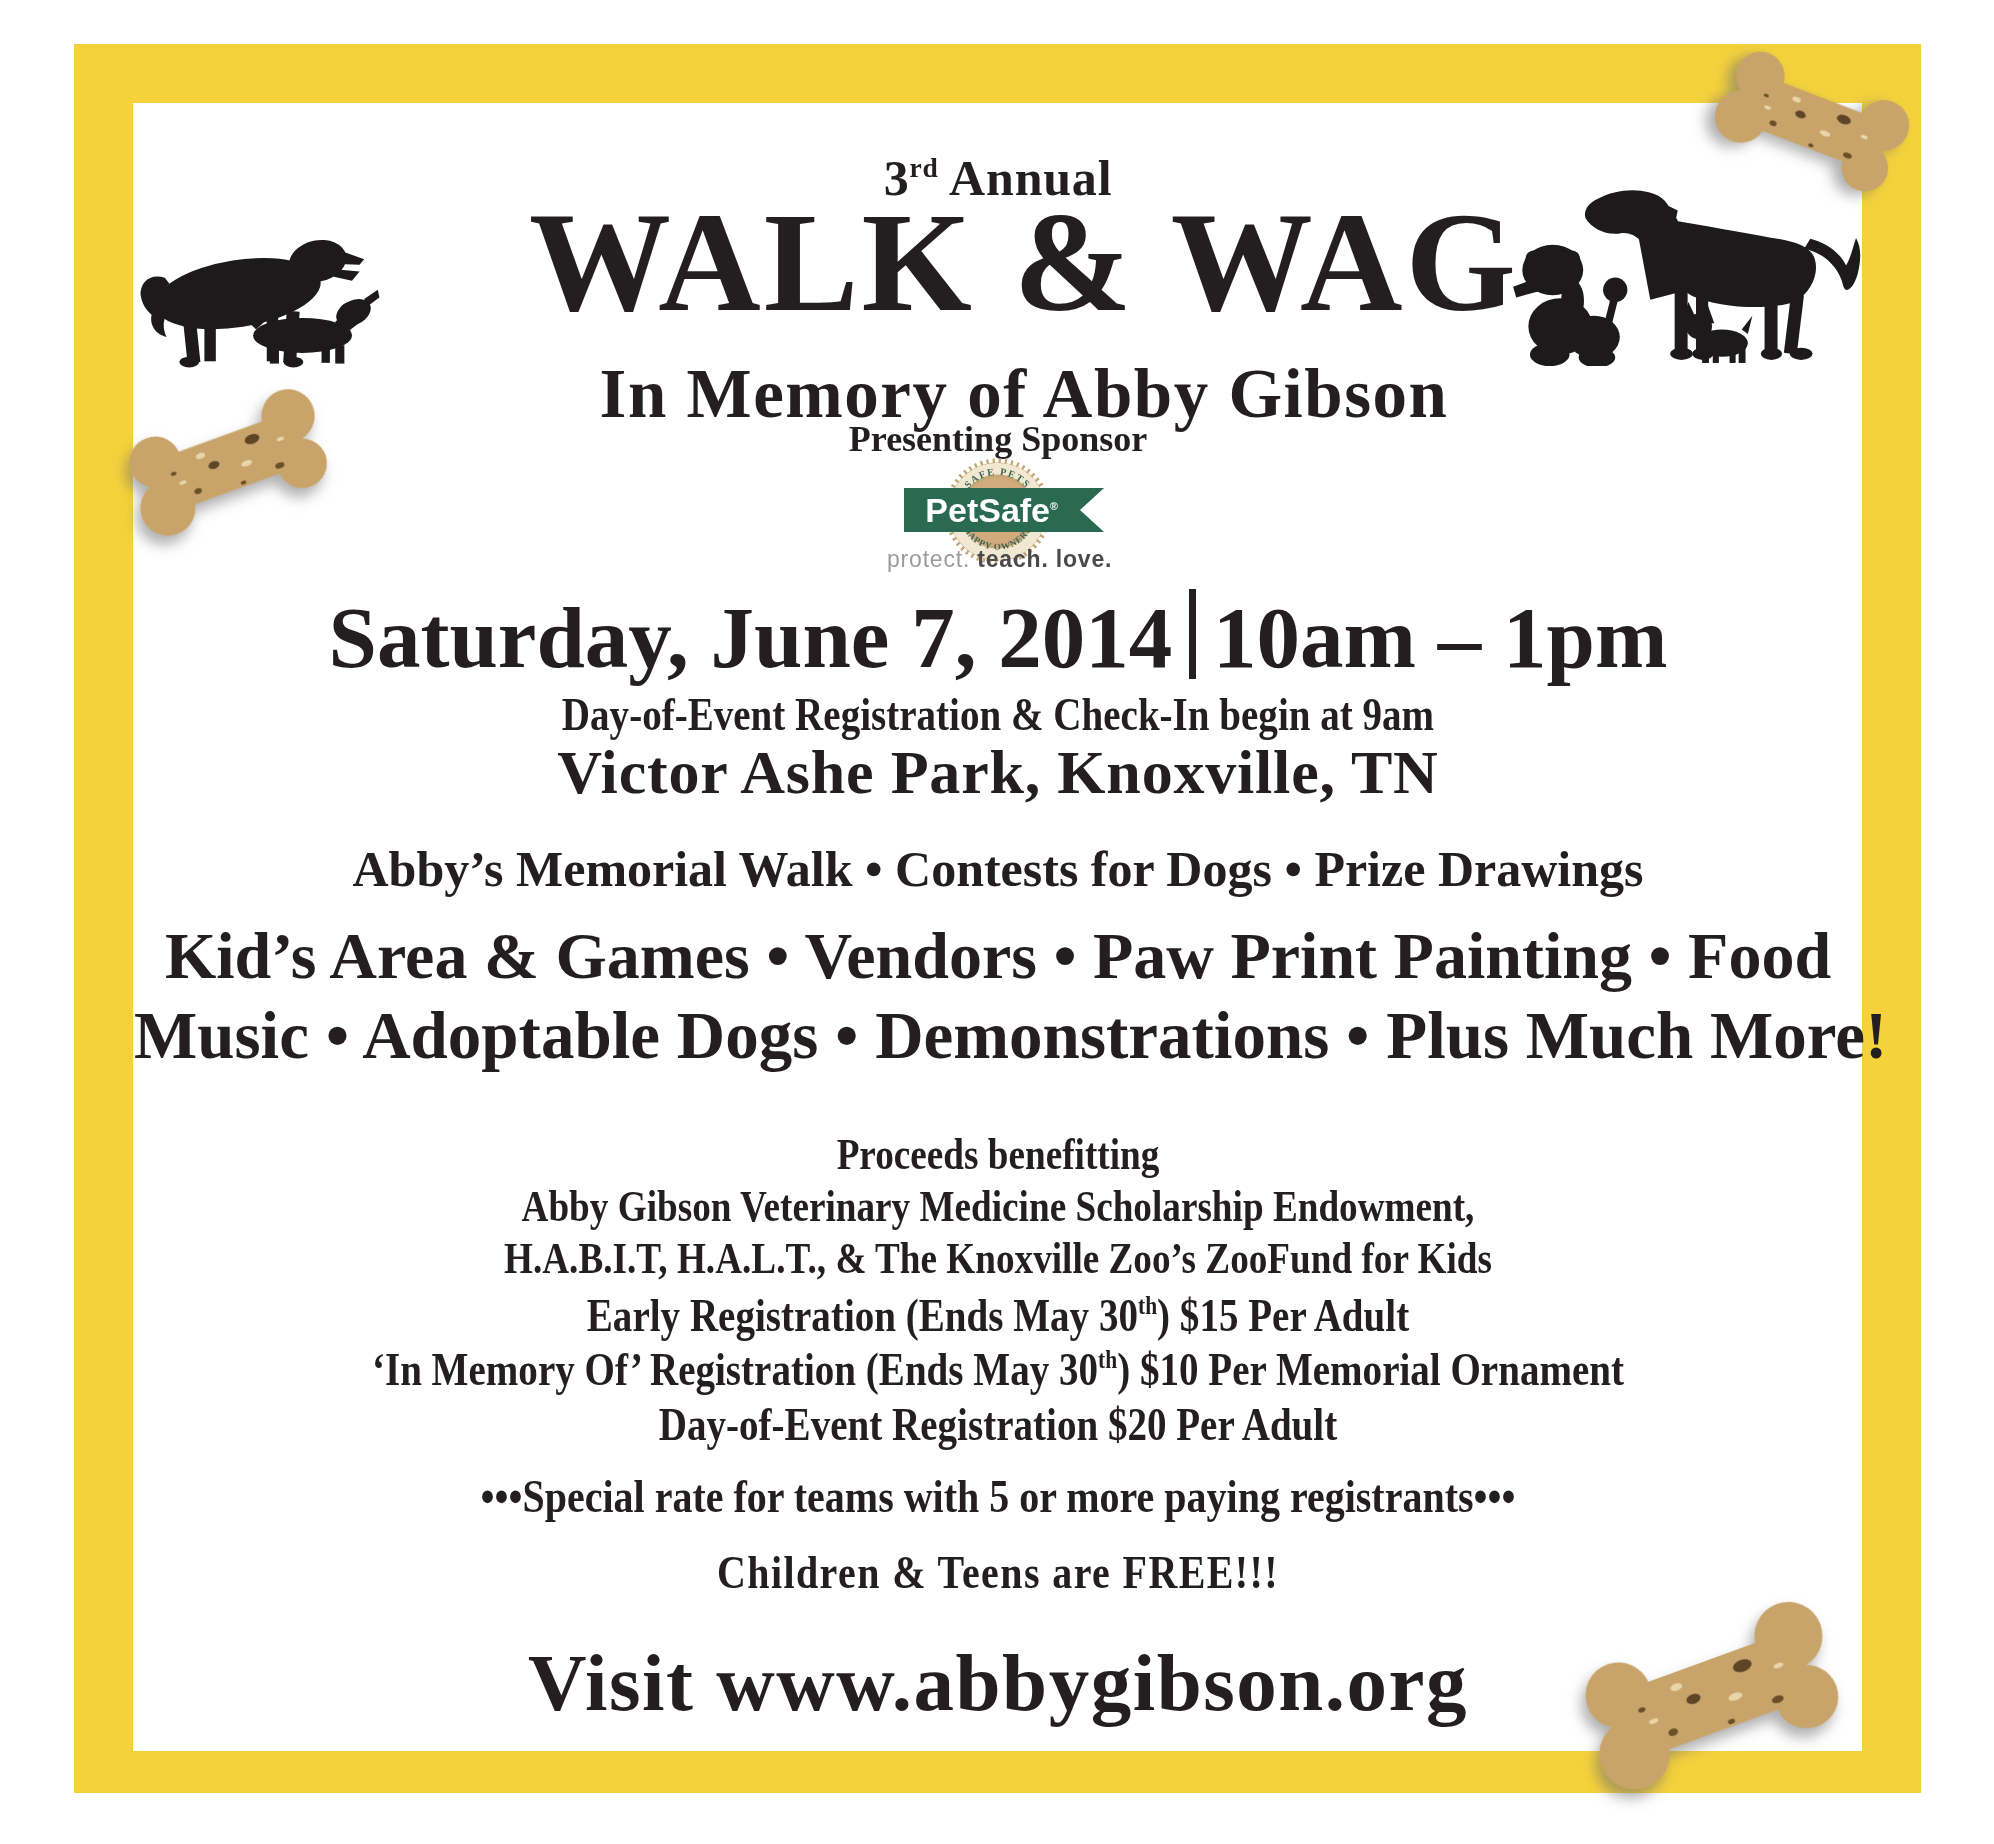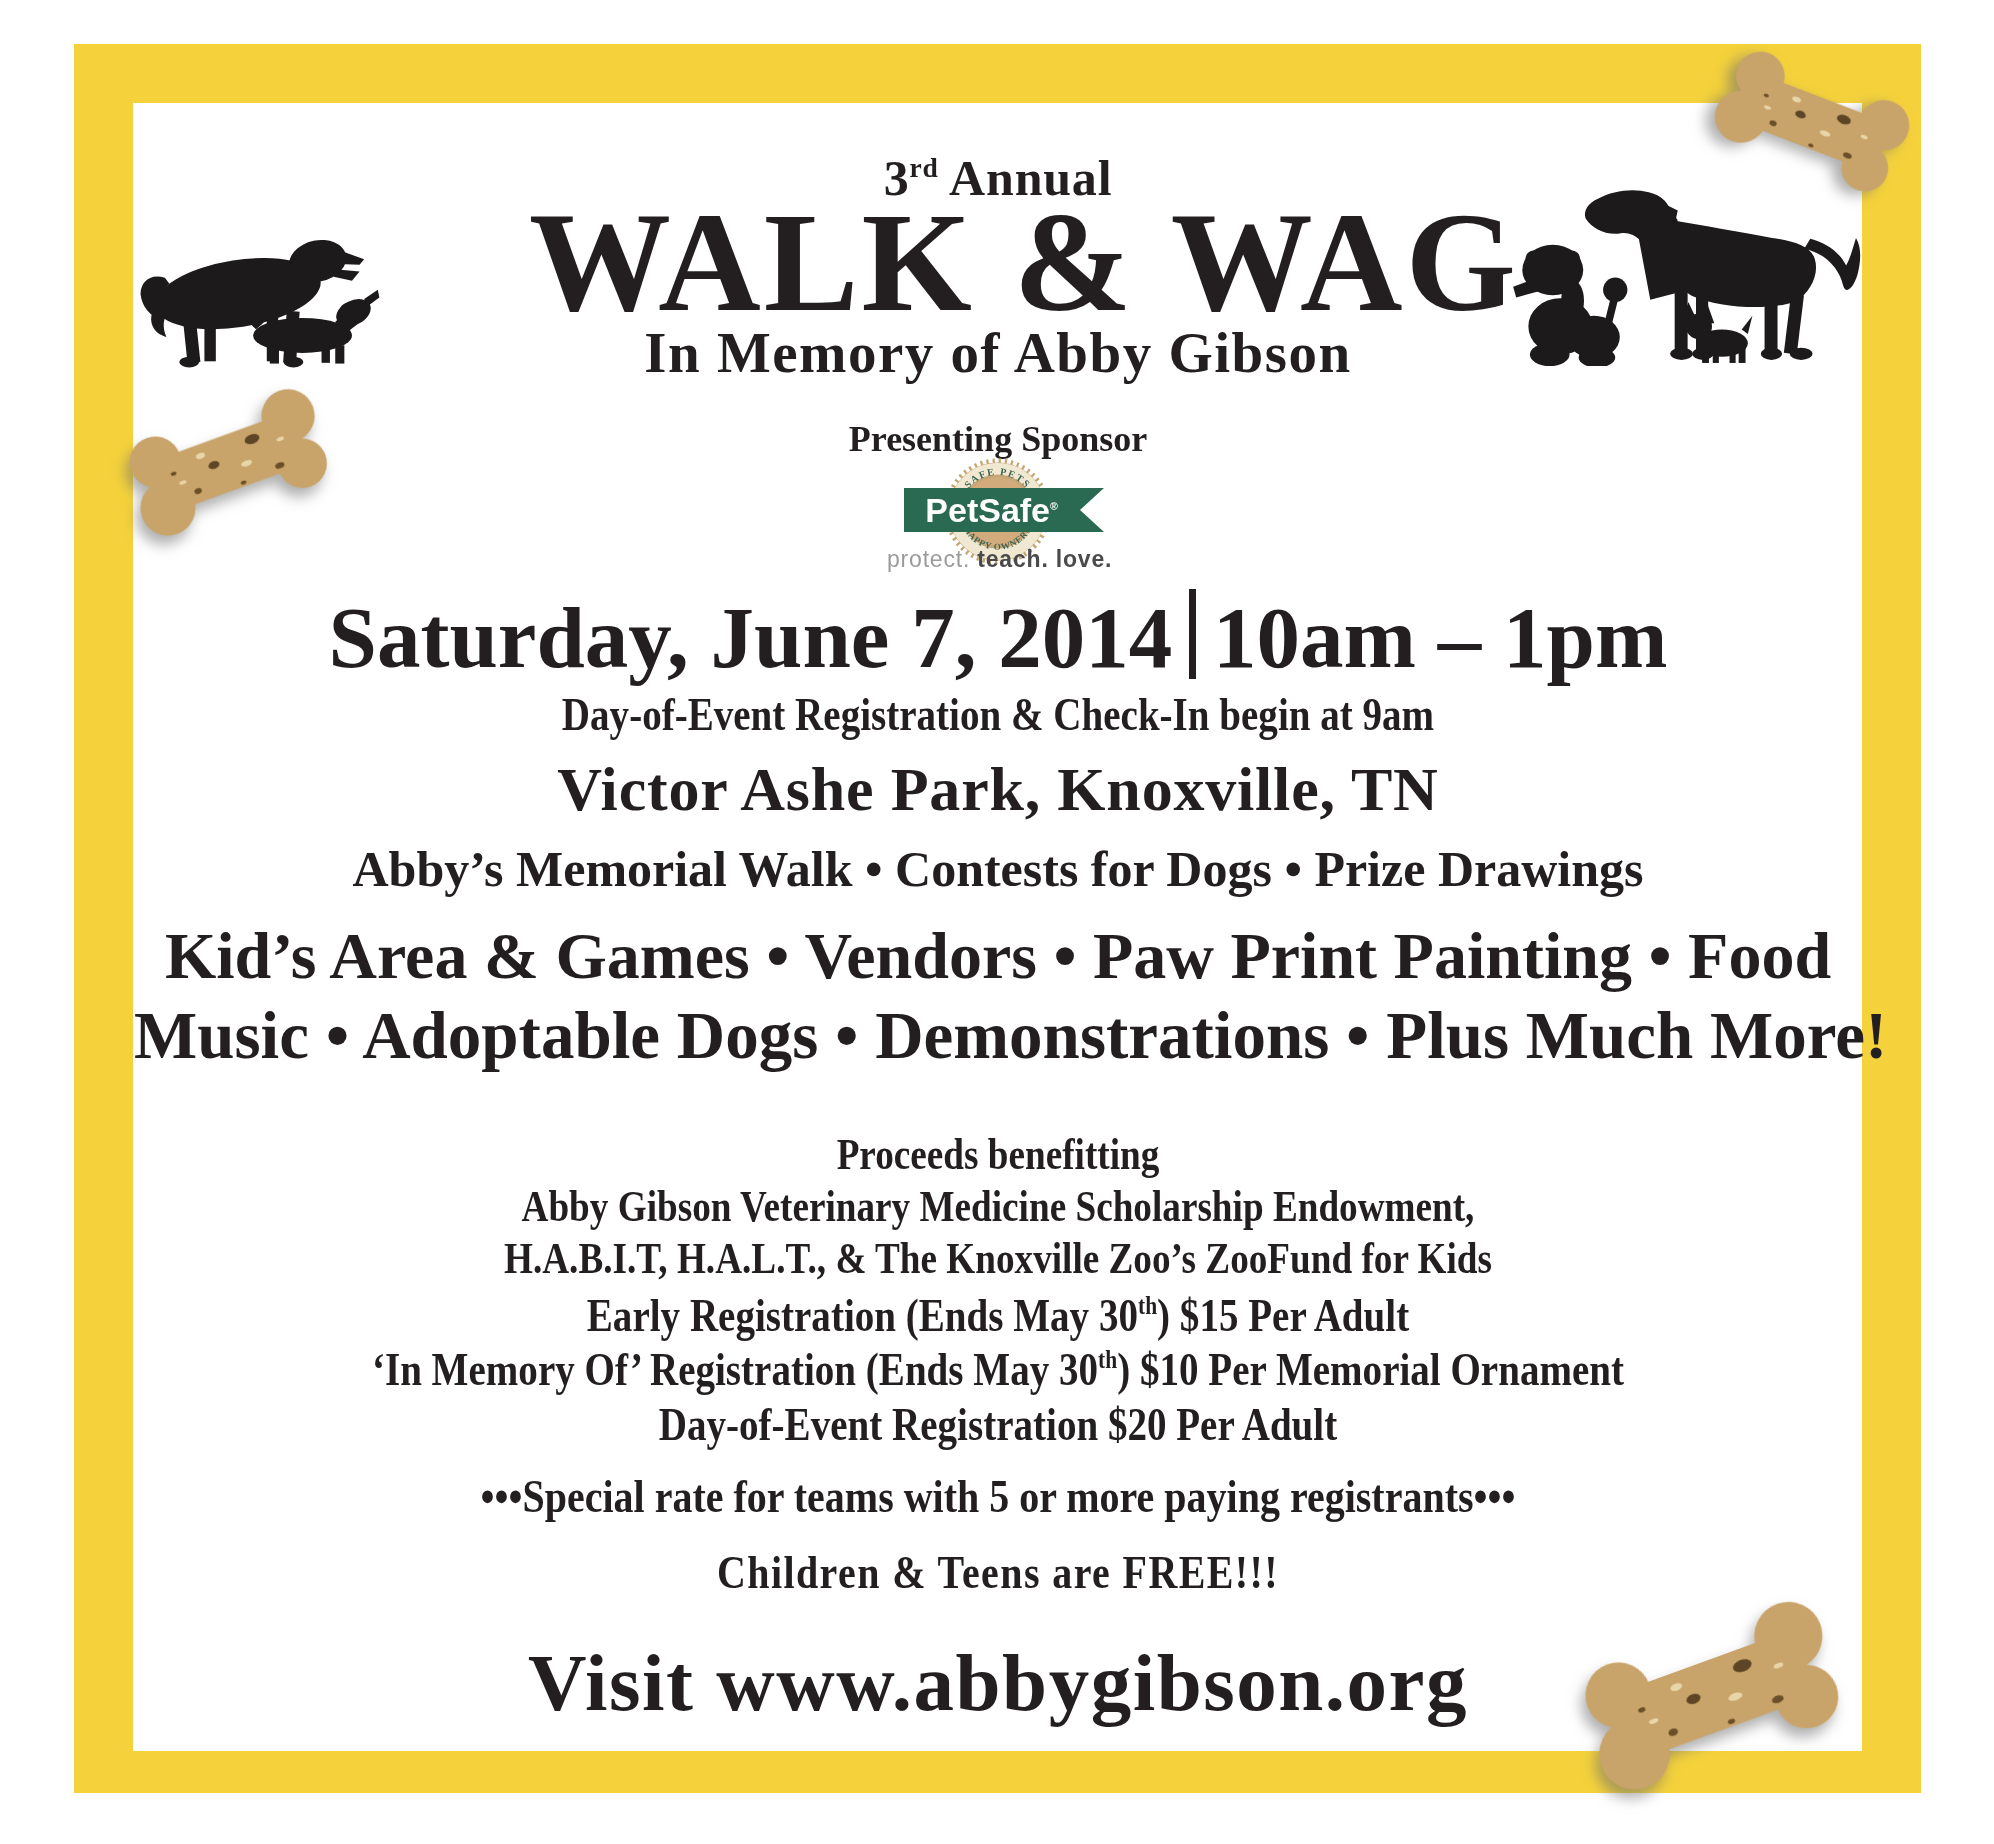--- a/index.html
+++ b/index.html
@@ -8,41 +8,41 @@
   .frame{position:absolute;left:74px;top:44px;width:1847px;height:1749px;
          border-style:solid;border-color:#f5d23b;border-width:59px 59px 42px 59px;
          box-sizing:border-box;background:#ffffff;}
   .line{position:absolute;left:134px;width:1728px;text-align:center;white-space:nowrap;
         font-weight:bold;color:#231f20;}
   .cond{transform:scale(0.93,1.10);transform-origin:50% 0;}
   .sup{vertical-align:super;font-size:55%;font-weight:bold;}
   
   .annual{top:149px;font-size:50px;letter-spacing:0.8px;}
   .walkwag{top:180px;font-size:142px;letter-spacing:3px;padding-left:26px;}
-  .inmemory{top:320px;font-size:57px;letter-spacing:1.5px;}
+  .inmemory{top:355px;font-size:69px;letter-spacing:1.5px;padding-left:26px;}
   .presenting{top:418px;font-size:36px;}
   
   .logo{position:absolute;left:887px;top:453px;width:221px;height:131px;}
   .seal{position:absolute;left:57px;top:4.6px;width:107px;height:107px;}
   .banner{position:absolute;left:17px;top:35px;width:200px;height:44px;background:#2a6a52;
           clip-path:polygon(0 0,100% 0,88% 50%,100% 100%,0 100%);
           display:flex;align-items:center;justify-content:flex-start;}
   .banner-text{font-family:"Liberation Sans",sans-serif;font-weight:bold;color:#ffffff;
                font-size:34px;margin-left:21.3px;letter-spacing:0px;}
   .banner-reg{font-family:"Liberation Sans",sans-serif;color:#ffffff;font-size:10.7px;vertical-align:super;}
   .tagline{position:absolute;left:0;top:93px;width:221px;text-align:center;
            font-family:"Liberation Sans",sans-serif;font-size:23px;font-weight:normal;
            color:#9b9b9b;letter-spacing:0.8px;white-space:nowrap;}
   .tagline .strong{font-weight:bold;color:#4a4a4a;}
   
   .dateline{top:587px;font-size:87px;letter-spacing:0px;}
   .datebar{display:inline-block;width:6.9px;height:90px;background:#231f20;
            vertical-align:-12.2px;margin:0 17px;}
   .dayof{top:688px;font-size:42px;}
-  .victor{top:754px;font-size:62px;letter-spacing:0.8px;}
+  .victor{top:737px;font-size:62px;letter-spacing:0.8px;}
   .act1{top:840px;font-size:50px;}
   .act2{top:918px;font-size:66px;}
   .act3{top:997px;font-size:67px;}
   .pro1{top:1128px;font-size:40px;}
   .pro2{top:1180px;font-size:40px;}
   .pro3{top:1232px;font-size:40px;}
   .reg1{top:1289px;font-size:42px;}
   .reg2{top:1343px;font-size:42px;}
   .reg3{top:1398px;font-size:42px;}
   .special{top:1469px;font-size:43px;}

